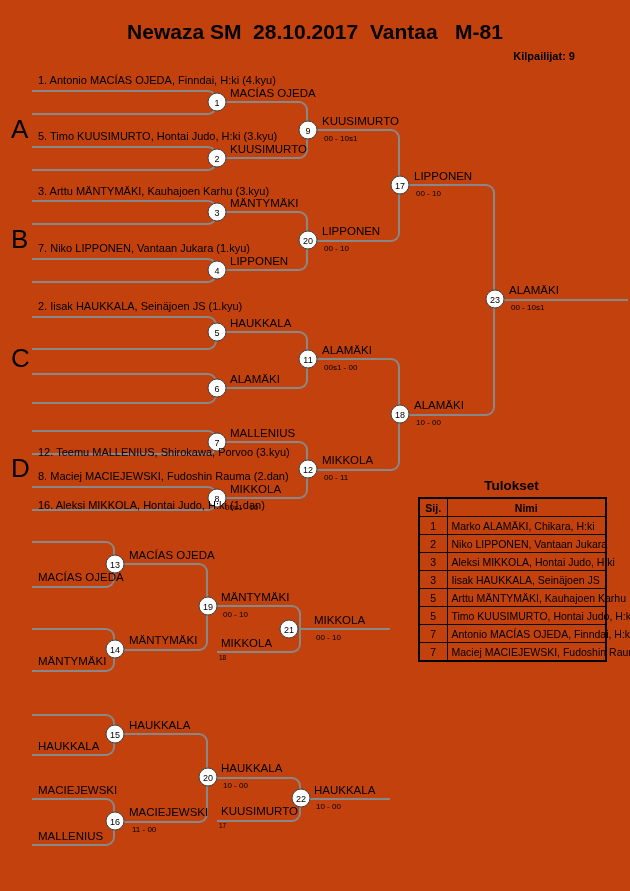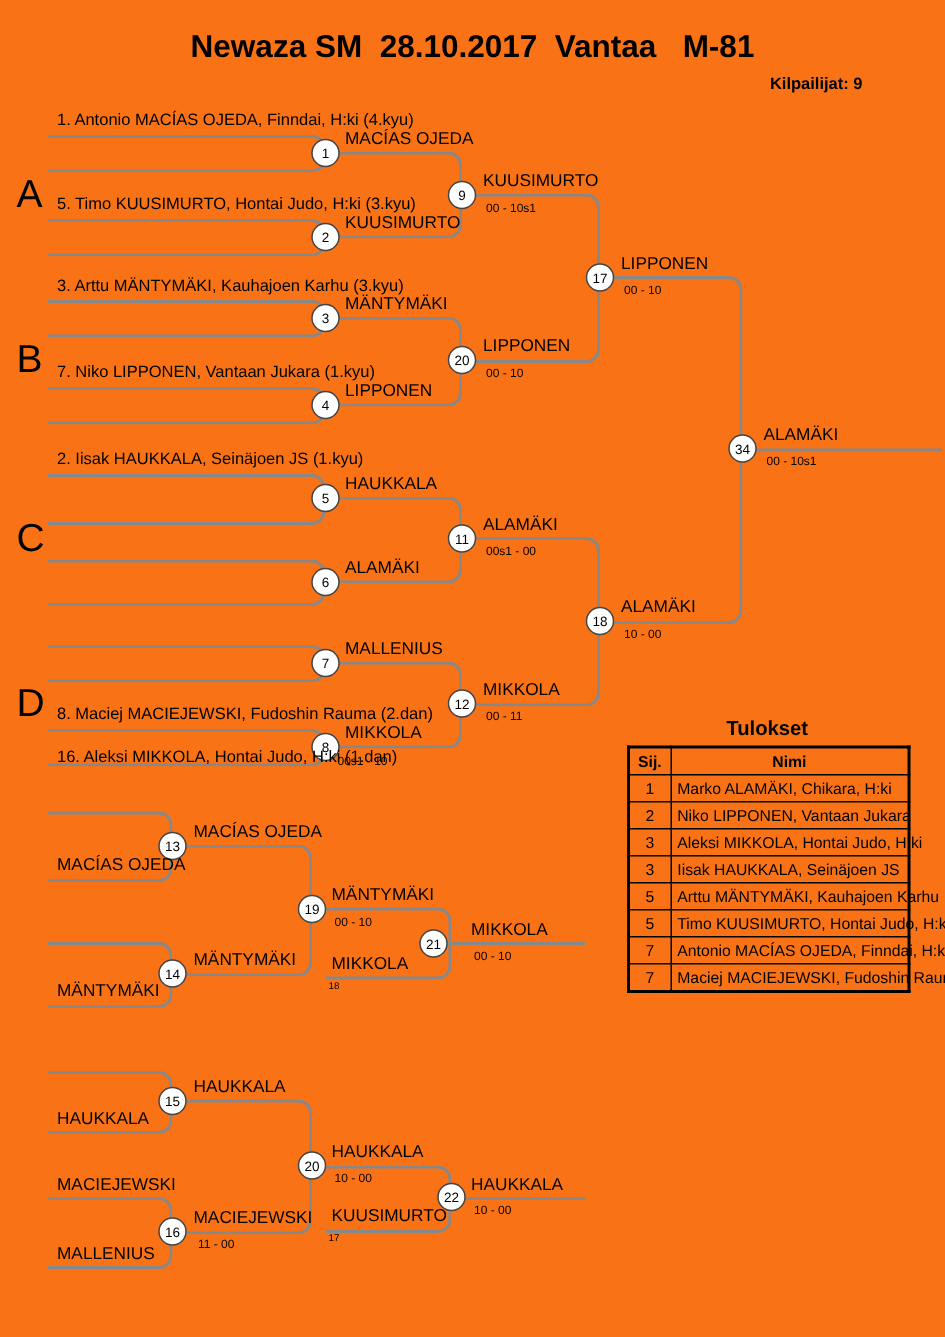--- a/index.html
+++ b/index.html
@@ -1,16 +1,16 @@
 <!DOCTYPE html>
 <html><head>
 <meta charset="utf-8">
 <style>
   html,body{margin:0;padding:0;background:#fff;}
-  .page{position:relative;width:630px;height:891px;background:#f97316;overflow:hidden;
+  .page{position:relative;width:630px;height:891px;background:#c2410c;overflow:hidden;
         font-family:"Liberation Sans",sans-serif;color:#000;}
   .title{position:absolute;left:0;top:20px;width:630px;text-align:center;
          font-size:21px;font-weight:700;white-space:pre;}
   .competitors{position:absolute;left:430px;top:50px;width:145px;text-align:right;
          font-size:11px;font-weight:700;}
   .section-letter{position:absolute;left:11px;font-size:26px;font-weight:400;}
   .bracket{position:absolute;border:2px solid #888;border-left:none;
            border-radius:0 9px 9px 0;box-sizing:border-box;z-index:1;}
   .hline{position:absolute;height:0;border-top:2px solid #888;z-index:1;}
   .circle{position:absolute;width:19px;height:19px;box-sizing:border-box;
@@ -74,38 +74,39 @@
   <div class="bracket" style="left:32px;top:798px;width:83px;height:48px"></div>
   <div class="bracket" style="left:115px;top:733px;width:93px;height:90px"></div>
   <div class="bracket" style="left:217px;top:777px;width:84px;height:45px"></div>
   <div class="hline" style="left:301px;top:798px;width:89px"></div>
 
   <div class="seed" style="left:38px;top:74px">1. Antonio MACÍAS OJEDA, Finndai, H:ki (4.kyu)</div>
   <div class="seed" style="left:38px;top:130px">5. Timo KUUSIMURTO, Hontai Judo, H:ki (3.kyu)</div>
   <div class="seed" style="left:38px;top:185px">3. Arttu MÄNTYMÄKI, Kauhajoen Karhu (3.kyu)</div>
   <div class="seed" style="left:38px;top:242px">7. Niko LIPPONEN, Vantaan Jukara (1.kyu)</div>
   <div class="seed" style="left:38px;top:300px">2. Iisak HAUKKALA, Seinäjoen JS (1.kyu)</div>
+  <div class="seed" style="left:38px;top:446px">12. Teemu MALLENIUS, Shirokawa, Porvoo (3.kyu)</div>
   <div class="seed" style="left:38px;top:470px">8. Maciej MACIEJEWSKI, Fudoshin Rauma (2.dan)</div>
   <div class="seed" style="left:38px;top:499px">16. Aleksi MIKKOLA, Hontai Judo, H:ki (1.dan)</div>
 
   <div class="circle" style="left:217px;top:102px">1</div>
   <div class="circle" style="left:217px;top:158px">2</div>
   <div class="circle" style="left:217px;top:212px">3</div>
   <div class="circle" style="left:217px;top:270px">4</div>
   <div class="circle" style="left:217px;top:332px">5</div>
   <div class="circle" style="left:217px;top:388px">6</div>
   <div class="circle" style="left:217px;top:442px">7</div>
   <div class="circle" style="left:217px;top:498px">8</div>
   <div class="circle" style="left:308px;top:130px">9</div>
   <div class="circle" style="left:308px;top:240px">20</div>
   <div class="circle" style="left:308px;top:359px">11</div>
   <div class="circle" style="left:308px;top:469px">12</div>
   <div class="circle" style="left:400px;top:185px">17</div>
   <div class="circle" style="left:400px;top:414px">18</div>
-  <div class="circle" style="left:495px;top:299px">34</div>
+  <div class="circle" style="left:495px;top:299px">23</div>
   <div class="circle" style="left:115px;top:564px">13</div>
   <div class="circle" style="left:115px;top:649px">14</div>
   <div class="circle" style="left:208px;top:606px">19</div>
   <div class="circle" style="left:289px;top:629px">21</div>
   <div class="circle" style="left:115px;top:734px">15</div>
   <div class="circle" style="left:115px;top:821px">16</div>
   <div class="circle" style="left:208px;top:777px">20</div>
   <div class="circle" style="left:301px;top:798px">22</div>
 
   <div class="winner" style="left:230px;top:87px">MACÍAS OJEDA</div>

